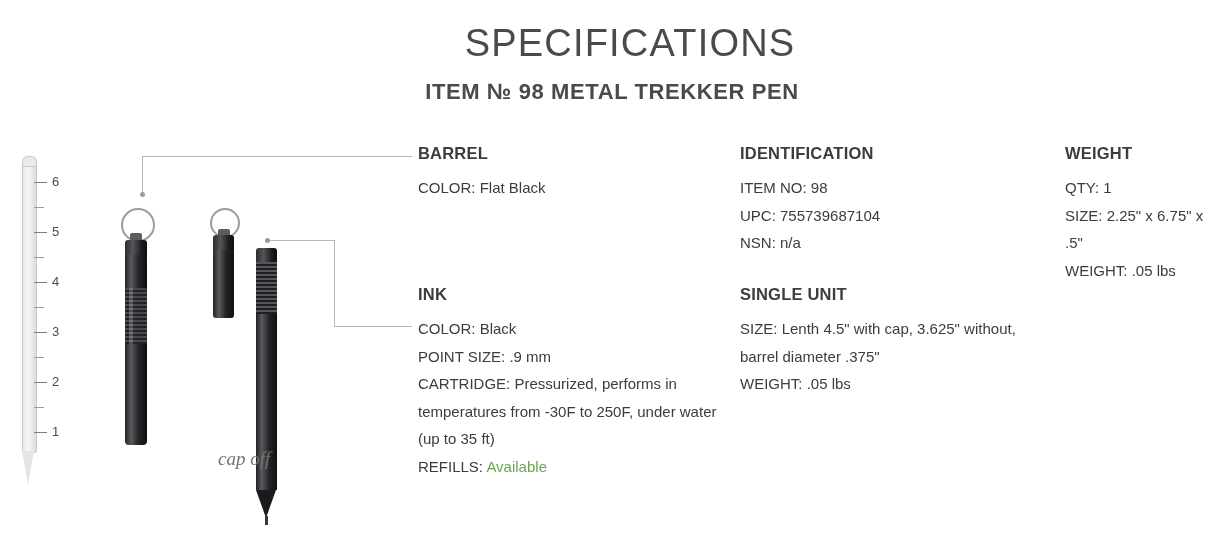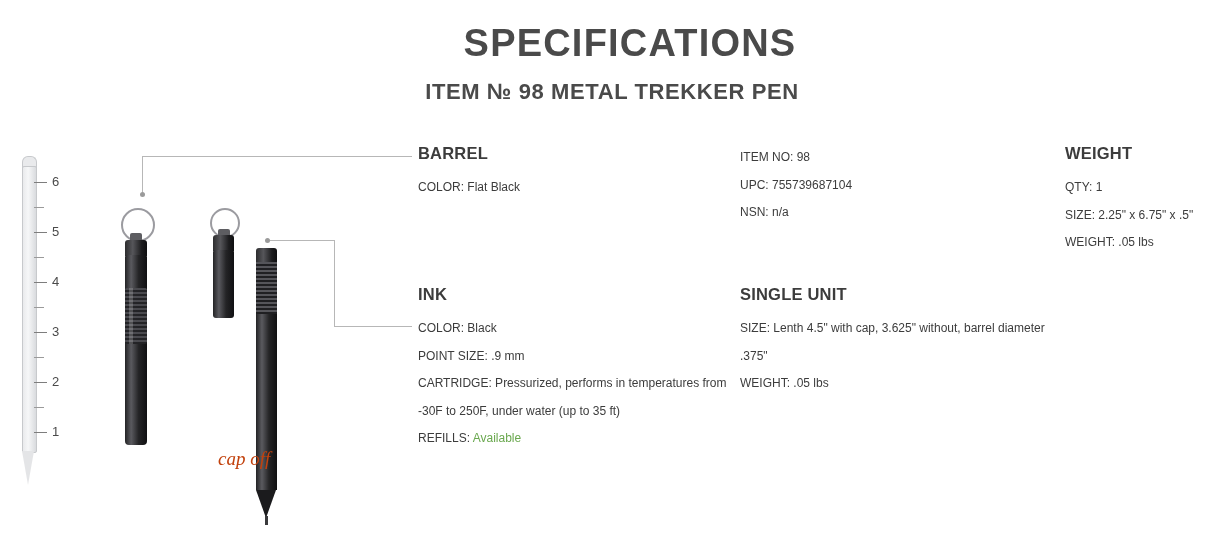--- a/index.html
+++ b/index.html
@@ -20,21 +20,21 @@
   .header {
     position: absolute;
     top: 0;
     left: 0;
     width: 1224px;
     text-align: center;
   }
   .title {
     margin: 22px 0 0 0;
     font-size: 38px;
-    font-weight: bold;
+    font-weight: normal;
     letter-spacing: 1.2px;
     color: #4a4a4a;
     padding-left: 36px;
   }
   .subtitle {
     margin: 14px 0 0 0;
     font-size: 22px;
     font-weight: bold;
     letter-spacing: 0.6px;
     color: #4a4a4a;
@@ -54,21 +54,21 @@
   .col-3 { left: 1065px; width: 150px; }
 
   .sec-head {
     font-size: 16.5px;
     font-weight: bold;
     color: #3c3c3c;
     margin: 0 0 11px 0;
     letter-spacing: 0.2px;
   }
   .sec-line {
-    font-size: 12px;
+    font-size: 15px;
     line-height: 27.5px;
     color: #3c3c3c;
   }
   .avail { color: #6aa84f; }
 
   
   .illus {
     position: absolute;
     left: 0;
     top: 130px;
@@ -268,21 +268,21 @@
     background: #3a3a3c;
   }
 
   .capoff {
     position: absolute;
     left: 218px;
     top: 318px;
     font-family: "Liberation Serif", serif;
     font-style: italic;
     font-size: 19px;
-    color: #c2410c;
+    color: #737373;
   }
 
   
   .leader {
     position: absolute;
     background: #b7b7b7;
   }
   .dot {
     position: absolute;
     width: 5px;
@@ -372,20 +372,21 @@
   <div class="sec-head">INK</div>
   <div class="sec-line">COLOR: Black</div>
   <div class="sec-line">POINT SIZE: .9 mm</div>
   <div class="sec-line">CARTRIDGE: Pressurized, performs in temperatures from -30F to 250F, under water (up to 35 ft)</div>
   <div class="sec-line">
     <span>REFILLS: </span><span class="avail">Available</span>
   </div>
 </div>
 
 <div class="col col-2">
+  <div class="sec-head">IDENTIFICATION</div>
   <div class="sec-line">ITEM NO: 98</div>
   <div class="sec-line">UPC: 755739687104</div>
   <div class="sec-line">NSN: n/a</div>
 </div>
 
 <div class="col-ink col-2">
   <div class="sec-head">SINGLE UNIT</div>
   <div class="sec-line">SIZE: Lenth 4.5" with cap, 3.625" without, barrel diameter .375"</div>
   <div class="sec-line">WEIGHT: .05 lbs</div>
 </div>

